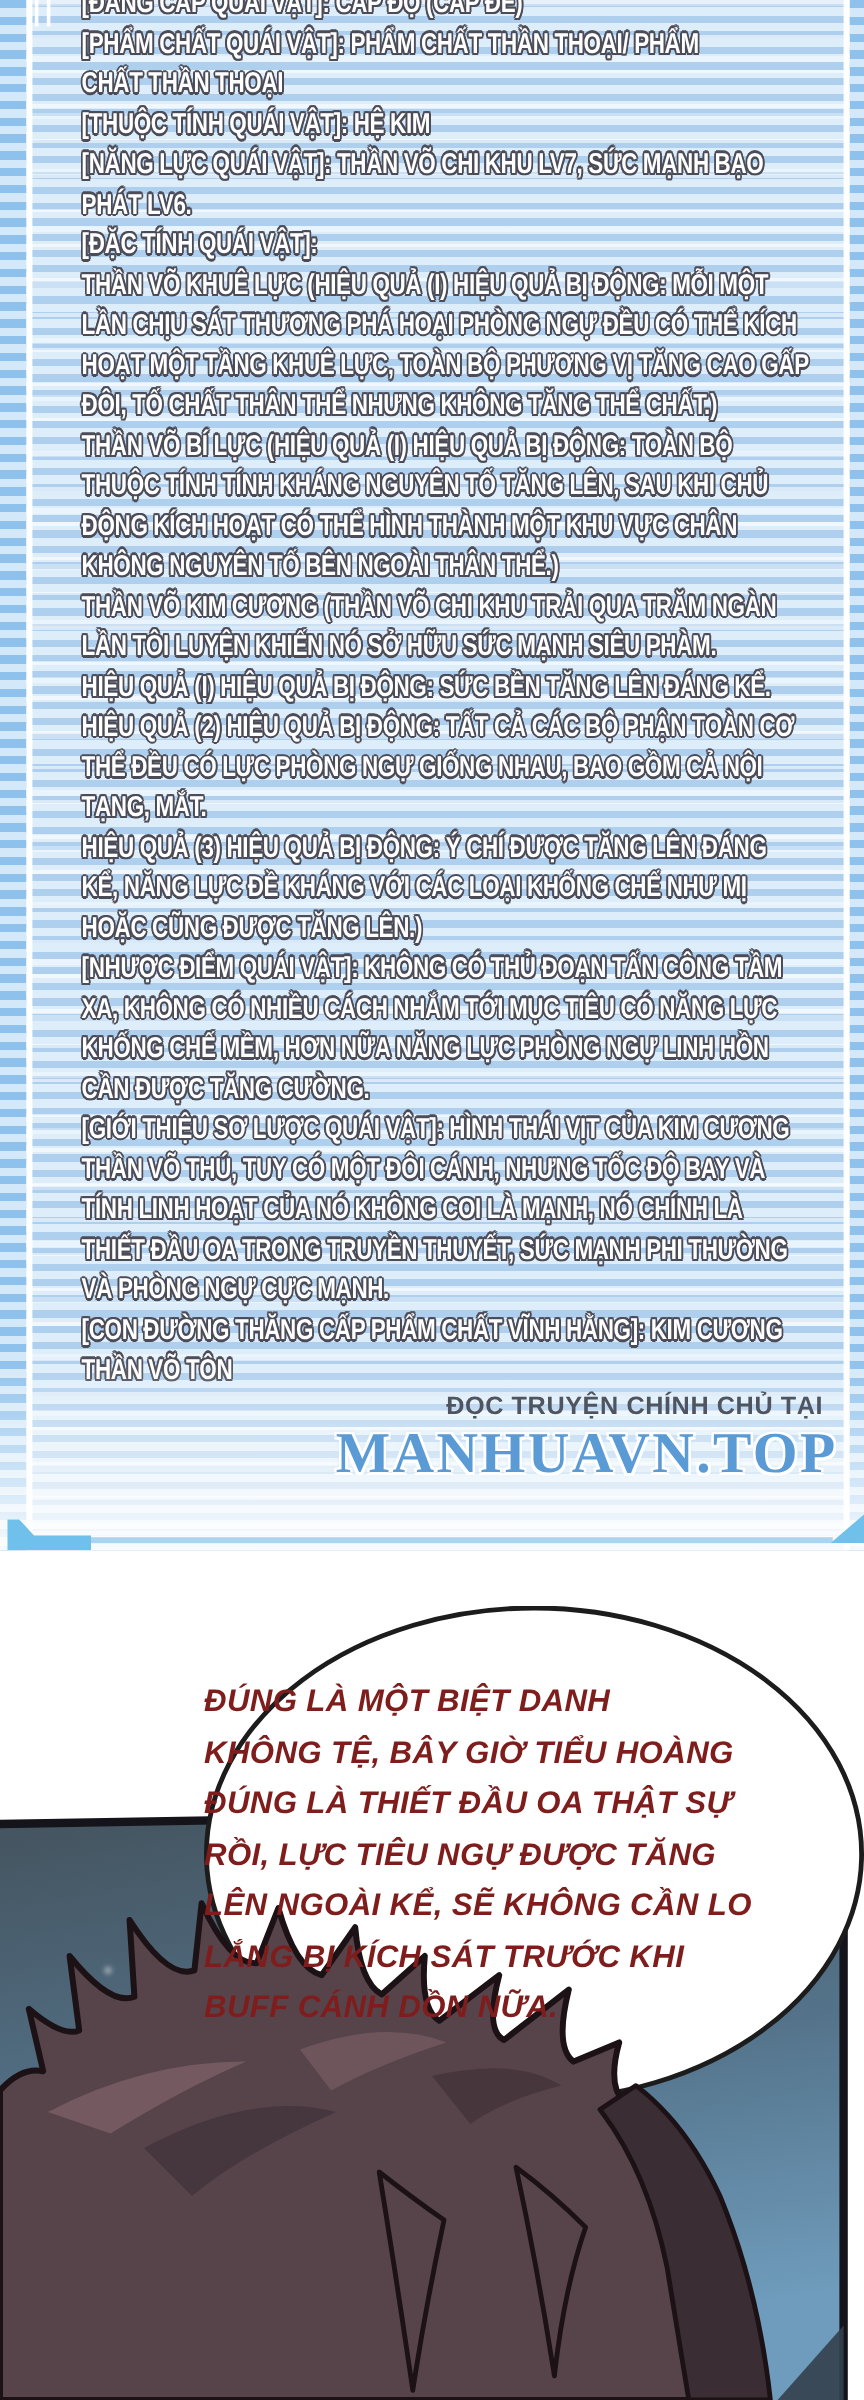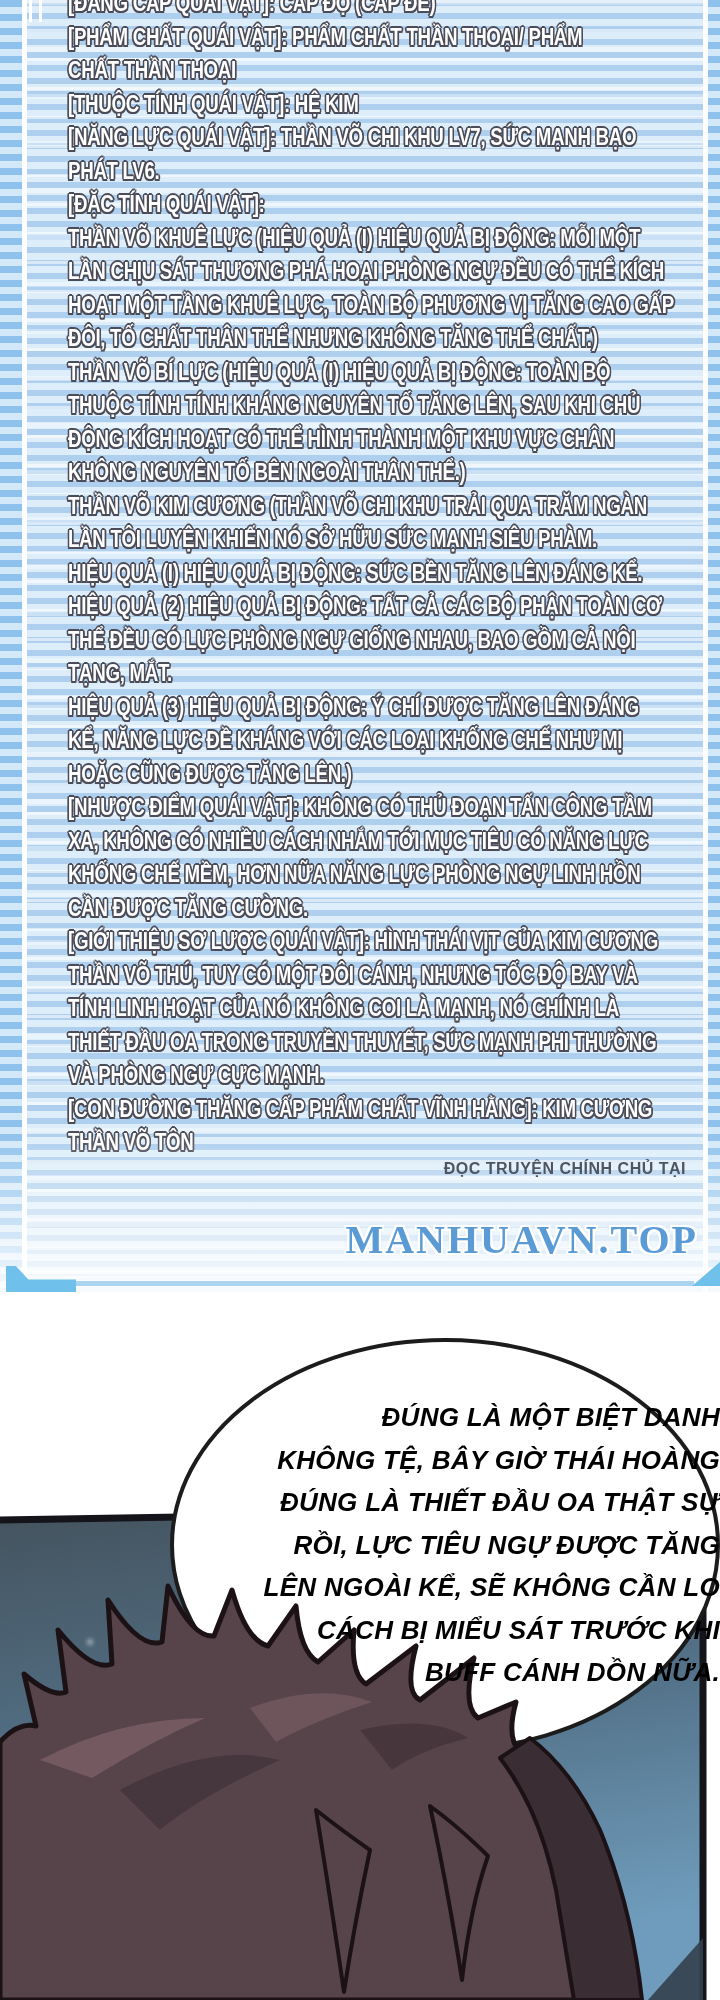--- a/index.html
+++ b/index.html
@@ -29,34 +29,34 @@
   .s-lines{position:absolute;left:68px;top:-14px;width:640px;}
   .s-line{height:33.5px;line-height:33.5px;white-space:nowrap;
       font-weight:700;font-size:24px;letter-spacing:-0.4px;color:#ffffff;
       transform:scaleX(.78);transform-origin:left center;
       text-shadow:2px 0 0 var(--outline,#4c4c58),-2px 0 0 var(--outline,#4c4c58),
         0 2px 0 var(--outline,#4c4c58),0 -2px 0 var(--outline,#4c4c58),
         1.5px 1.5px 0 var(--outline,#4c4c58),-1.5px 1.5px 0 var(--outline,#4c4c58),
         1.5px -1.5px 0 var(--outline,#4c4c58),-1.5px -1.5px 0 var(--outline,#4c4c58);}
 
   
-  .wm-tagline{position:absolute;top:1160px;right:34px;font-weight:700;font-size:16px;
+  .wm-tagline{position:absolute;top:1160px;right:34px;font-weight:700;font-size:21px;
       color:#4f5560;letter-spacing:.5px;}
   .wm-site{position:absolute;top:1184px;right:22px;font-family:"Liberation Serif",serif;
-      font-weight:700;font-size:40px;letter-spacing:2px;color:var(--site_blue,#5b9bd5);
+      font-weight:700;font-size:48px;letter-spacing:2px;color:var(--site_blue,#5b9bd5);
       text-shadow:2px 0 0 #fff,-2px 0 0 #fff,0 2px 0 #fff,0 -2px 0 #fff,
-        2px 2px 0 #fff,-2px 2px 0 #fff,2px -2px 0 #fff,-2px -2px 0 #fff,0 0 6px #cfe4f6;margin-top:32px;}
+        2px 2px 0 #fff,-2px 2px 0 #fff,2px -2px 0 #fff,-2px -2px 0 #fff,0 0 6px #cfe4f6;}
 
   
   .art{position:absolute;left:0;top:1290px;width:720px;height:710px;}
 
   
-  .bubble-text{position:absolute;left:170px;top:1396px;width:550px;text-align:right;
+  .bubble-text{position:absolute;left:170px;top:1396px;width:550px;text-align:left;
       font-style:italic;font-weight:700;font-size:26px;line-height:42.5px;
-      letter-spacing:.3px;color:#000000;}
+      letter-spacing:.3px;color:#7f1d1d;}
 </style>
 </head>
 <body>
 
 <div id="page">
 
   <div class="status-panel">
     <div class="edge left"></div>
     <div class="edge right"></div>
     <div class="tick" style="left:29px"></div>
@@ -168,21 +168,21 @@
       <path d="M316,520 Q330,606 344,702 Q354,636 370,560 Q344,542 316,520 Z" fill="var(--hair,#57444b)" stroke="var(--hair_line,#1c1216)" stroke-width="4" stroke-linejoin="round"></path>
       <path d="M430,516 Q448,600 462,690 Q470,618 488,566 Q460,538 430,516 Z" fill="var(--hair,#57444b)" stroke="var(--hair_line,#1c1216)" stroke-width="4" stroke-linejoin="round"></path>
       <path d="M500,468 Q540,520 556,600 Q566,660 574,710 L642,710 Q632,618 600,540 Q572,480 530,448 Z" fill="var(--hair_dark,#3a2d33)" stroke="var(--hair_line,#1c1216)" stroke-width="4" stroke-linejoin="round"></path>
     </g>
 
     <path d="M648,710 L703,648 L703,710 Z" fill="#33404c" opacity=".9"></path>
   </svg>
 
   <div class="bubble-text">
       <div class="b-line">ĐÚNG LÀ MỘT BIỆT DANH</div>
-      <div class="b-line">KHÔNG TỆ, BÂY GIỜ THÁI HOÀNG</div>
+      <div class="b-line">KHÔNG TỆ, BÂY GIỜ TIỂU HOÀNG</div>
       <div class="b-line">ĐÚNG LÀ THIẾT ĐẦU OA THẬT SỰ</div>
       <div class="b-line">RỒI, LỰC TIÊU NGỰ ĐƯỢC TĂNG</div>
       <div class="b-line">LÊN NGOÀI KỂ, SẼ KHÔNG CẦN LO</div>
-      <div class="b-line">CÁCH BỊ MIỂU SÁT TRƯỚC KHI</div>
+      <div class="b-line">LẮNG BỊ KÍCH SÁT TRƯỚC KHI</div>
       <div class="b-line">BUFF CÁNH DỒN NỮA.</div>
     </div>
 
 </div>
 
 </body></html>

